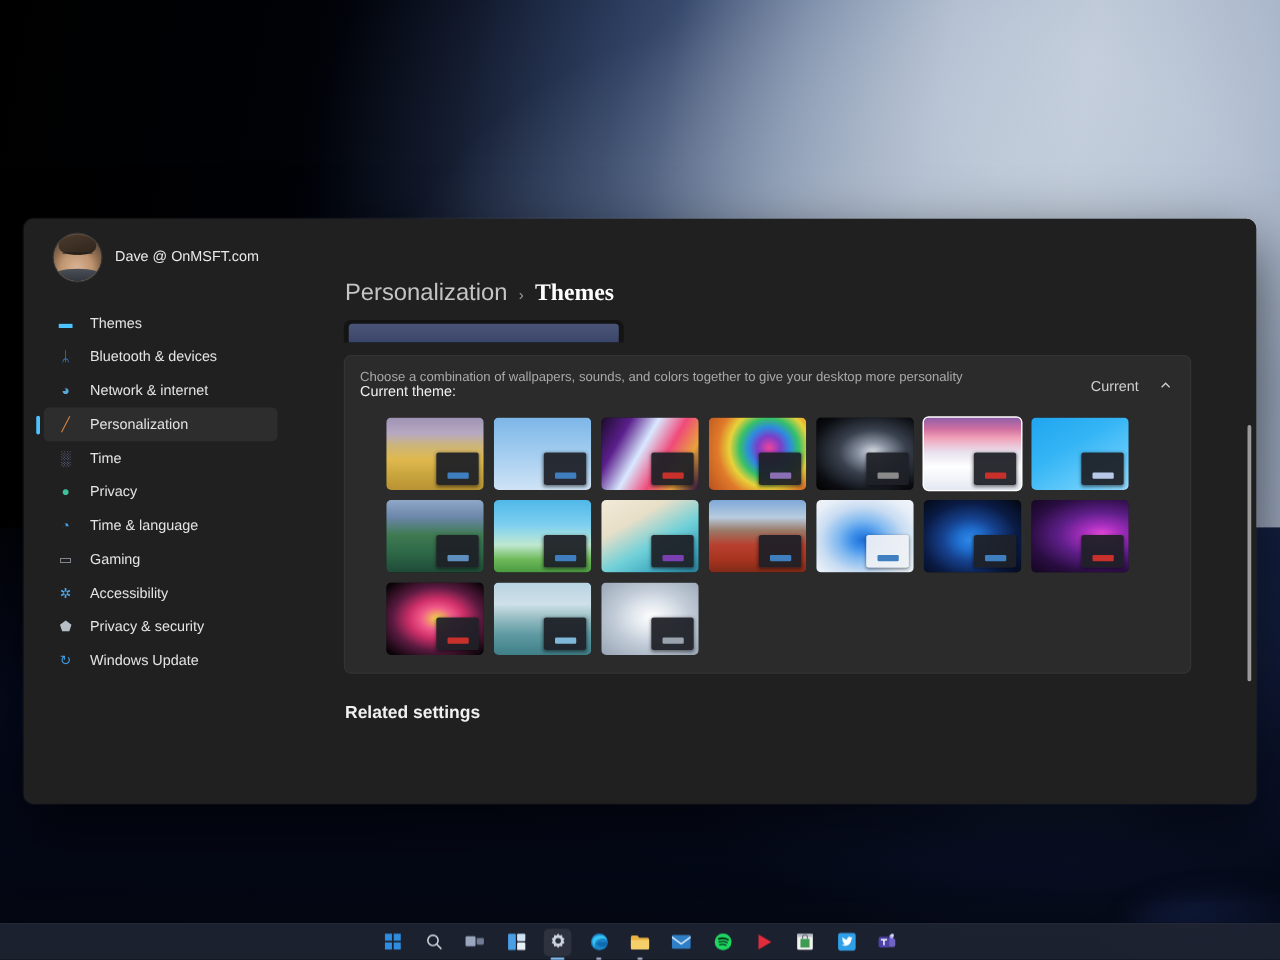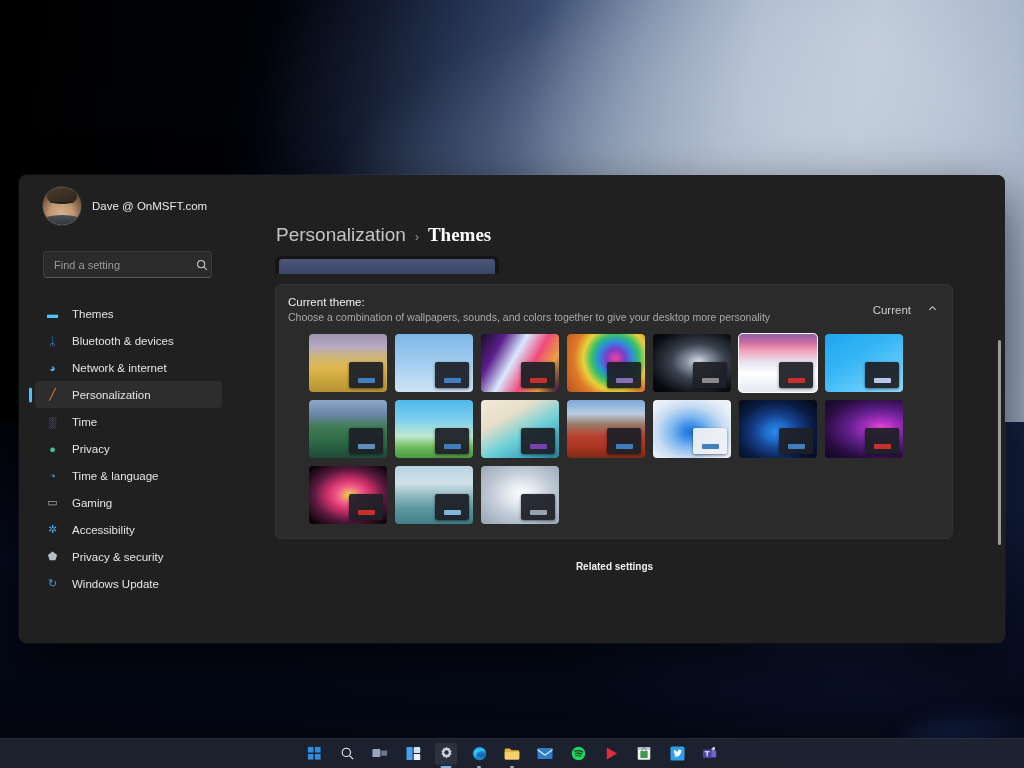--- a/index.html
+++ b/index.html
@@ -273,22 +273,22 @@
   }
   #store-label { font-size: 11px; color: #e2e2e2; flex: 1; }
   #browse-themes-btn {
     background: #323232; border: 1px solid #3d3d3d;
     border-radius: 4px; color: #efefef;
     font-size: 11px; font-family: inherit;
     padding: 6px 13px; cursor: pointer;
   }
 
   #related-settings-title {
-    font-size: 10px; color: #f0f0f0; font-weight: bold;
-    margin-top: 22px; padding-left: 1px; text-align: center;
+    font-size: 14px; color: #f0f0f0; font-weight: bold;
+    margin-top: 22px; padding-left: 1px;
   }
 
   #scrollbar-track {
     position: absolute; right: 4px; top: 60px; bottom: 12px;
     width: 3px; border-radius: 2px;
     background: transparent;
   }
   #scrollbar-thumb {
     position: absolute; right: 4px; top: 165px;
     width: 3px; height: 205px; border-radius: 2px;
@@ -317,31 +317,20 @@
       <div id="profile">
         <div id="avatar">
           <div class="face-bg"></div>
           <div class="hair"></div>
           <div class="glasses"></div>
           <div class="shirt"></div>
         </div>
         <div id="profile-name">Dave @ OnMSFT.com</div>
       </div>
 
-      <div id="search-wrap">
-        <div id="search-box">
-          <input id="search-input" type="text" placeholder="Find a setting" style="">
-          <span id="search-icon-btn">
-            <svg width="12" height="12" viewBox="0 0 14 14" fill="none" stroke="currentColor" stroke-width="1.2">
-              <circle cx="6" cy="6" r="4.2"></circle>
-                <path d="M9.2 9.2 L12.6 12.6"></path>
-            </svg>
-          </span>
-        </div>
-      </div>
 
       <div id="nav-list">
           <div class="nav-item">
             <span class="nav-icon" style="color: rgb(76, 194, 255);">▬</span>
             <span class="nav-label">Themes</span>
           </div>
           <div class="nav-item">
             <span class="nav-icon" style="color: rgb(62, 140, 224);">ᛦ</span>
             <span class="nav-label">Bluetooth &amp; devices</span>
           </div>
@@ -393,22 +382,22 @@
           <span id="crumb-current">Themes</span>
         </div>
 
         <div id="preview-strip">
           <div id="preview-strip-inner"></div>
         </div>
 
         <div class="card" id="current-theme-card">
           <div id="cth-head">
             <div id="cth-texts">
+              <div id="cth-sub">Choose a combination of wallpapers, sounds, and colors together to give your desktop more personality</div>
               <div id="cth-title">Current theme:</div>
-              <div id="cth-sub">Choose a combination of wallpapers, sounds, and colors together to give your desktop more personality</div>
             </div>
             <div id="cth-value">Current</div>
             <div id="cth-chevron">
               <svg width="11" height="11" viewBox="0 0 12 12" fill="none" stroke="currentColor" stroke-width="1.2">
                 <path d="M2.5 7.5 L6 4 L9.5 7.5"></path>
               </svg>
             </div>
           </div>
 
           <div id="theme-grid">

